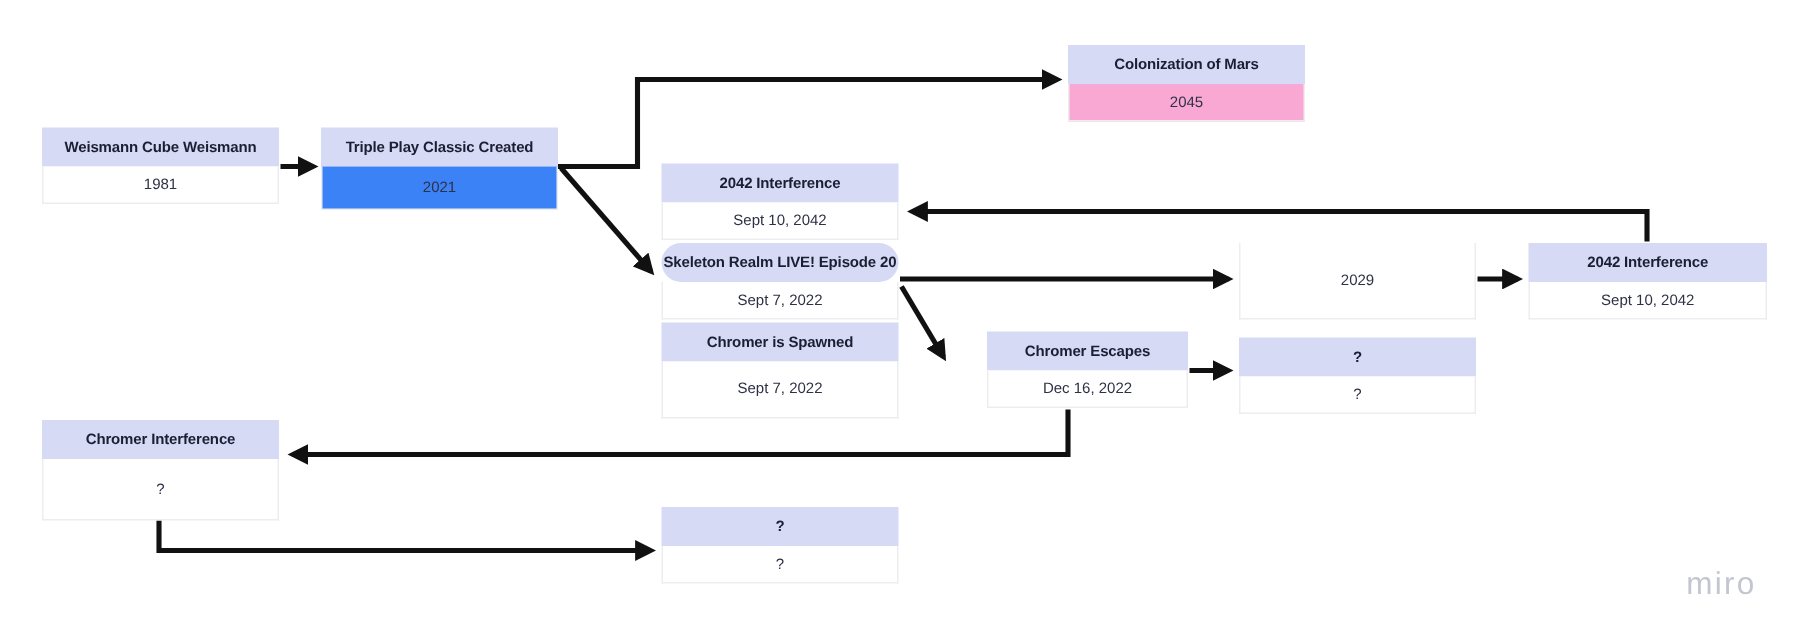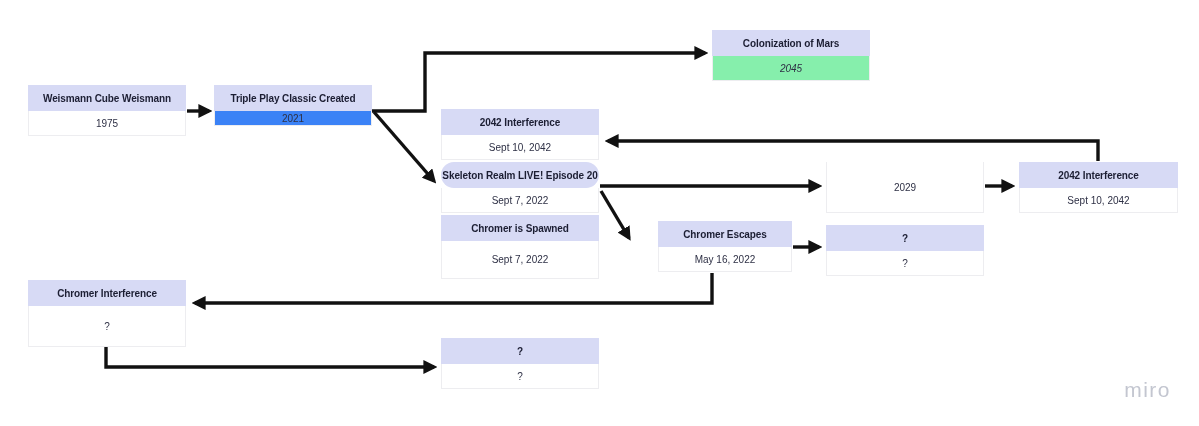--- a/index.html
+++ b/index.html
@@ -90,45 +90,45 @@
         <polyline class="connector" points="793,247 819,247" stroke="#111111" stroke-width="3.4" marker-end="url(#arrowhead)"></polyline>
         <polyline class="connector" points="985,186 1012,186" stroke="#111111" stroke-width="3.4" marker-end="url(#arrowhead)"></polyline>
         <polyline class="connector" points="712,273 712,303 195,303" stroke="#111111" stroke-width="3.4" marker-end="url(#arrowhead)"></polyline>
         <polyline class="connector" points="106,332 106,367 434,367" stroke="#111111" stroke-width="3.4" marker-end="url(#arrowhead)"></polyline>
       </g>
   </svg>
 
   <div id="nodes-layer">
       <div class="node" style="left: 28px; top: 85px; width: 158px; height: 51px;">
         <div class="node-header" style="background: rgb(215, 218, 245); color: rgb(28, 30, 51);">Weismann Cube Weismann</div>
-        <div class="node-body" style="color: rgb(46, 48, 69); border-color: rgb(237, 237, 240); background: rgb(255, 255, 255);">1975</div>
+        <div class="node-body" style="color: rgb(46, 48, 69); border-color: rgb(237, 237, 240); background: rgb(255, 255, 255);">1981</div>
       </div>
-      <div class="node" style="left: 214px; top: 85px; width: 158px; height: 41px;">
+      <div class="node" style="left: 214px; top: 85px; width: 158px; height: 55px;">
         <div class="node-header" style="background: rgb(215, 218, 245); color: rgb(28, 30, 51);">Triple Play Classic Created</div>
         <div class="node-body" style="color: rgb(46, 48, 69); border-color: rgb(237, 237, 240); background: #3b82f6;">2021</div>
       </div>
       <div class="node" style="left: 712px; top: 30px; width: 158px; height: 51px;">
         <div class="node-header" style="background: rgb(215, 218, 245); color: rgb(28, 30, 51);">Colonization of Mars</div>
-        <div class="node-body" style="color: rgb(46, 48, 69); border-color: rgb(237, 237, 240); background: #86efac; font-style: italic;">2045</div>
+        <div class="node-body" style="color: rgb(46, 48, 69); border-color: rgb(237, 237, 240); background: #f9a8d4;">2045</div>
       </div>
       <div class="node" style="left: 441px; top: 109px; width: 158px; height: 51px;">
         <div class="node-header" style="background: rgb(215, 218, 245); color: rgb(28, 30, 51);">2042 Interference</div>
         <div class="node-body" style="color: rgb(46, 48, 69); border-color: rgb(237, 237, 240); background: rgb(255, 255, 255);">Sept 10, 2042</div>
       </div>
       <div class="node" style="left: 441px; top: 162px; width: 158px; height: 51px;">
         <div class="node-header" style="background: rgb(215, 218, 245); color: rgb(28, 30, 51); border-radius: 13px;">Skeleton Realm LIVE! Episode 20</div>
         <div class="node-body" style="color: rgb(46, 48, 69); border-color: rgb(237, 237, 240); background: rgb(255, 255, 255);">Sept 7, 2022</div>
       </div>
       <div class="node" style="left: 441px; top: 215px; width: 158px; height: 64px;">
         <div class="node-header" style="background: rgb(215, 218, 245); color: rgb(28, 30, 51);">Chromer is Spawned</div>
         <div class="node-body" style="color: rgb(46, 48, 69); border-color: rgb(237, 237, 240); background: rgb(255, 255, 255);">Sept 7, 2022</div>
       </div>
       <div class="node" style="left: 634px; top: 221px; width: 158px; height: 51px; padding-left: 24px;">
         <div class="node-header" style="background: rgb(215, 218, 245); color: rgb(28, 30, 51);">Chromer Escapes</div>
-        <div class="node-body" style="color: rgb(46, 48, 69); border-color: rgb(237, 237, 240); background: rgb(255, 255, 255);">May 16, 2022</div>
+        <div class="node-body" style="color: rgb(46, 48, 69); border-color: rgb(237, 237, 240); background: rgb(255, 255, 255);">Dec 16, 2022</div>
       </div>
       <div class="node" style="left: 826px; top: 162px; width: 158px; height: 51px;">
         <div class="node-body" style="color: rgb(46, 48, 69); border-color: rgb(237, 237, 240); background: rgb(255, 255, 255);">2029</div>
       </div>
       <div class="node" style="left: 1019px; top: 162px; width: 159px; height: 51px;">
         <div class="node-header" style="background: rgb(215, 218, 245); color: rgb(28, 30, 51);">2042 Interference</div>
         <div class="node-body" style="color: rgb(46, 48, 69); border-color: rgb(237, 237, 240); background: rgb(255, 255, 255);">Sept 10, 2042</div>
       </div>
       <div class="node" style="left: 826px; top: 225px; width: 158px; height: 51px;">
         <div class="node-header" style="background: rgb(215, 218, 245); color: rgb(28, 30, 51);">?</div>

